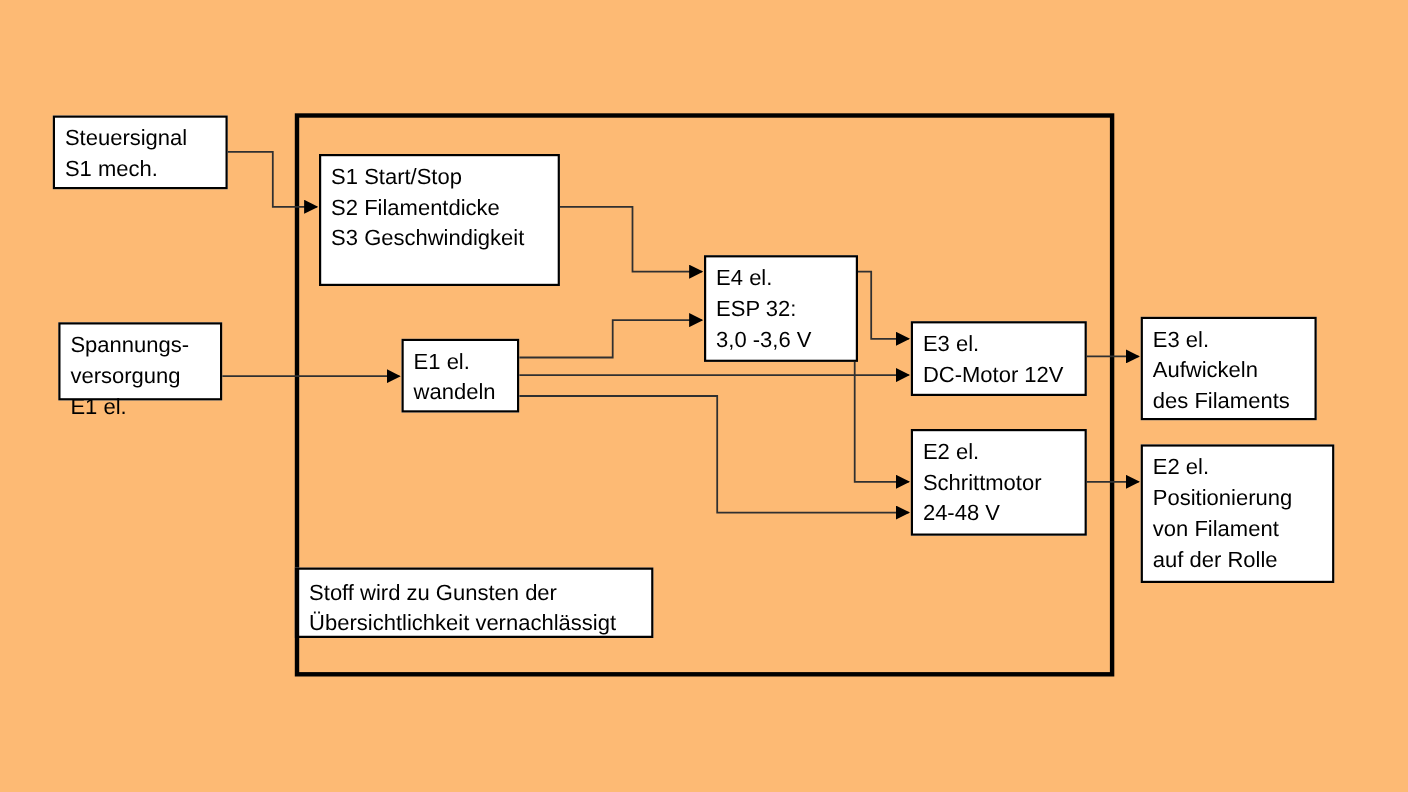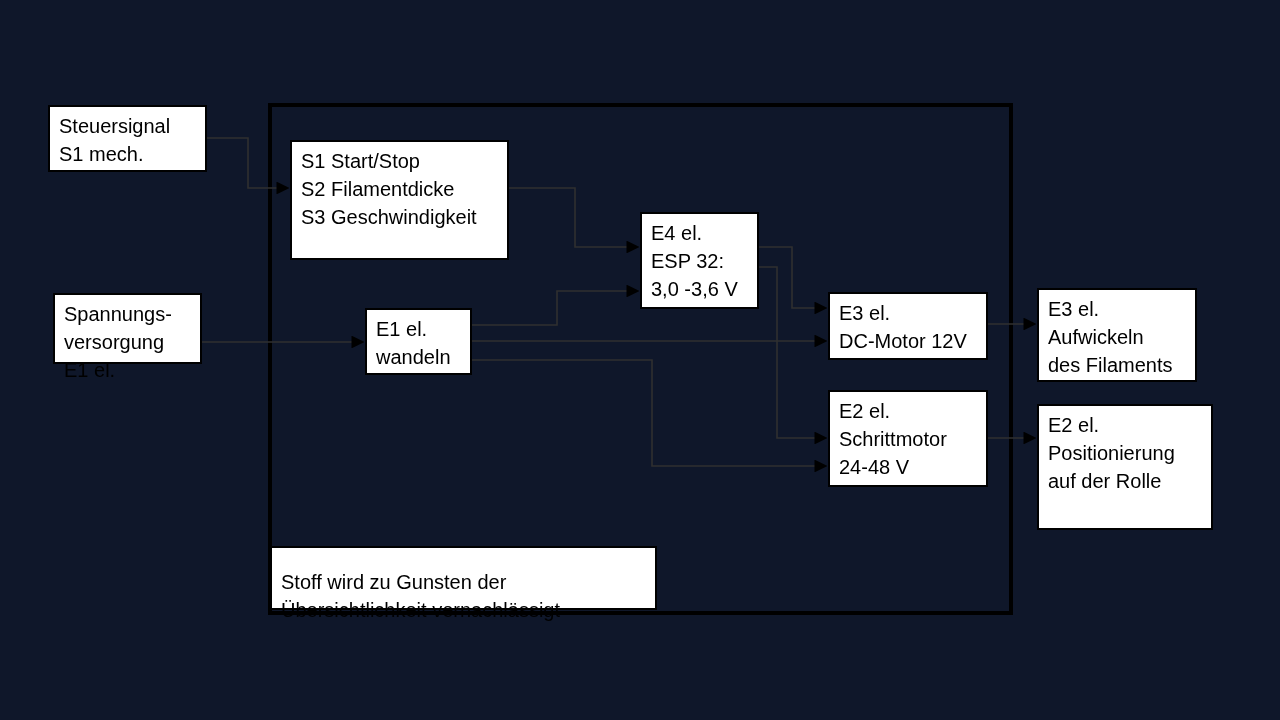--- a/index.html
+++ b/index.html
@@ -2,44 +2,44 @@
 <html><head>
 <meta charset="utf-8">
 <style>
   html,body{margin:0;padding:0;}
   body{
     width:1280px;height:720px;background:#ffffff;
     font-family:"Liberation Sans",sans-serif;
     -webkit-font-smoothing:antialiased;
   }
   .canvas{
-    position:relative;width:1280px;height:720px;background:#0f172a;overflow:hidden;
+    position:relative;width:1280px;height:720px;background:#fdba74;overflow:hidden;
   }
   .wires{
     position:absolute;left:0;top:0;width:1280px;height:720px;
   }
   .dbox{
     position:absolute;box-sizing:border-box;background:#ffffff;
     border:2px solid #000000;color:#000000;
     font-size:20px;line-height:28px;padding:5px 9px 4px 9px;
     white-space:nowrap;
   }
   .dbox b{font-weight:400;}
   
   .b-steuersignal {left:48px;  top:105px; width:159px; height:67px;}
   .b-spannungs    {left:53px;  top:293px; width:149px; height:71px;}
   .b-signale      {left:290px; top:140px; width:219px; height:120px;}
   .b-e1           {left:365px; top:308px; width:107px; height:67px;}
-  .b-e4           {left:640px; top:212px; width:119px; height:97px;}
+  .b-e4           {left:640px; top:232px; width:140px; height:97px;}
   .b-e3           {left:828px; top:292px; width:160px; height:68px;}
   .b-e2           {left:828px; top:390px; width:160px; height:97px;}
   .b-re3          {left:1037px;top:288px; width:160px; height:94px;}
   .b-re2          {left:1037px;top:404px; width:176px; height:126px;}
-  .b-note         {left:268px; top:546px; width:389px; height:64px;
-                   border-left-width:4px;padding-top:20px;}
+  .b-note         {left:268px; top:516px; width:326px; height:64px;
+                   border-left-width:4px;padding-top:7px;}
 </style>
 </head>
 <body>
 
 <div class="canvas">
 
   <svg class="wires" width="1280" height="720" viewBox="0 0 1280 720">
     <defs>
       <marker id="arrow" viewBox="0 0 10 10" refX="9" refY="5" markerWidth="8" markerHeight="8" orient="auto-start-reverse">
         <path d="M0,0 L10,5 L0,10 z" fill="#000000"></path>
@@ -103,20 +103,21 @@
 
   <div class="dbox b-re3">
     <div><b>E3</b><span> el.</span></div>
     <div><b></b><span>Aufwickeln</span></div>
     <div><b></b><span>des Filaments</span></div>
   </div>
 
   <div class="dbox b-re2">
     <div><b>E2</b><span> el.</span></div>
     <div><b></b><span>Positionierung</span></div>
+    <div><b></b><span>von Filament</span></div>
     <div><b></b><span>auf der Rolle</span></div>
   </div>
 
   <div class="dbox b-note">
     <div><b></b><span>Stoff wird zu Gunsten der</span></div>
     <div><b></b><span>Übersichtlichkeit vernachlässigt</span></div>
   </div>
 
 </div>
 

